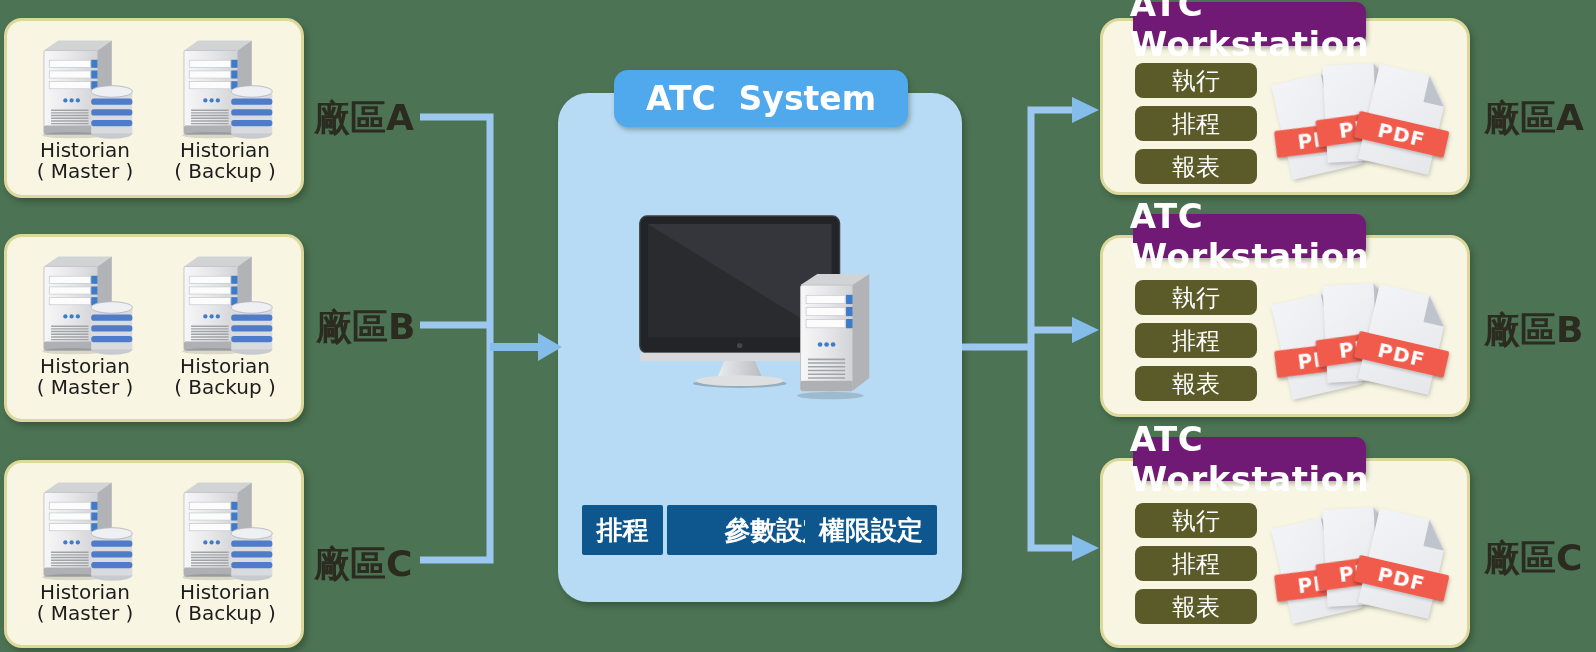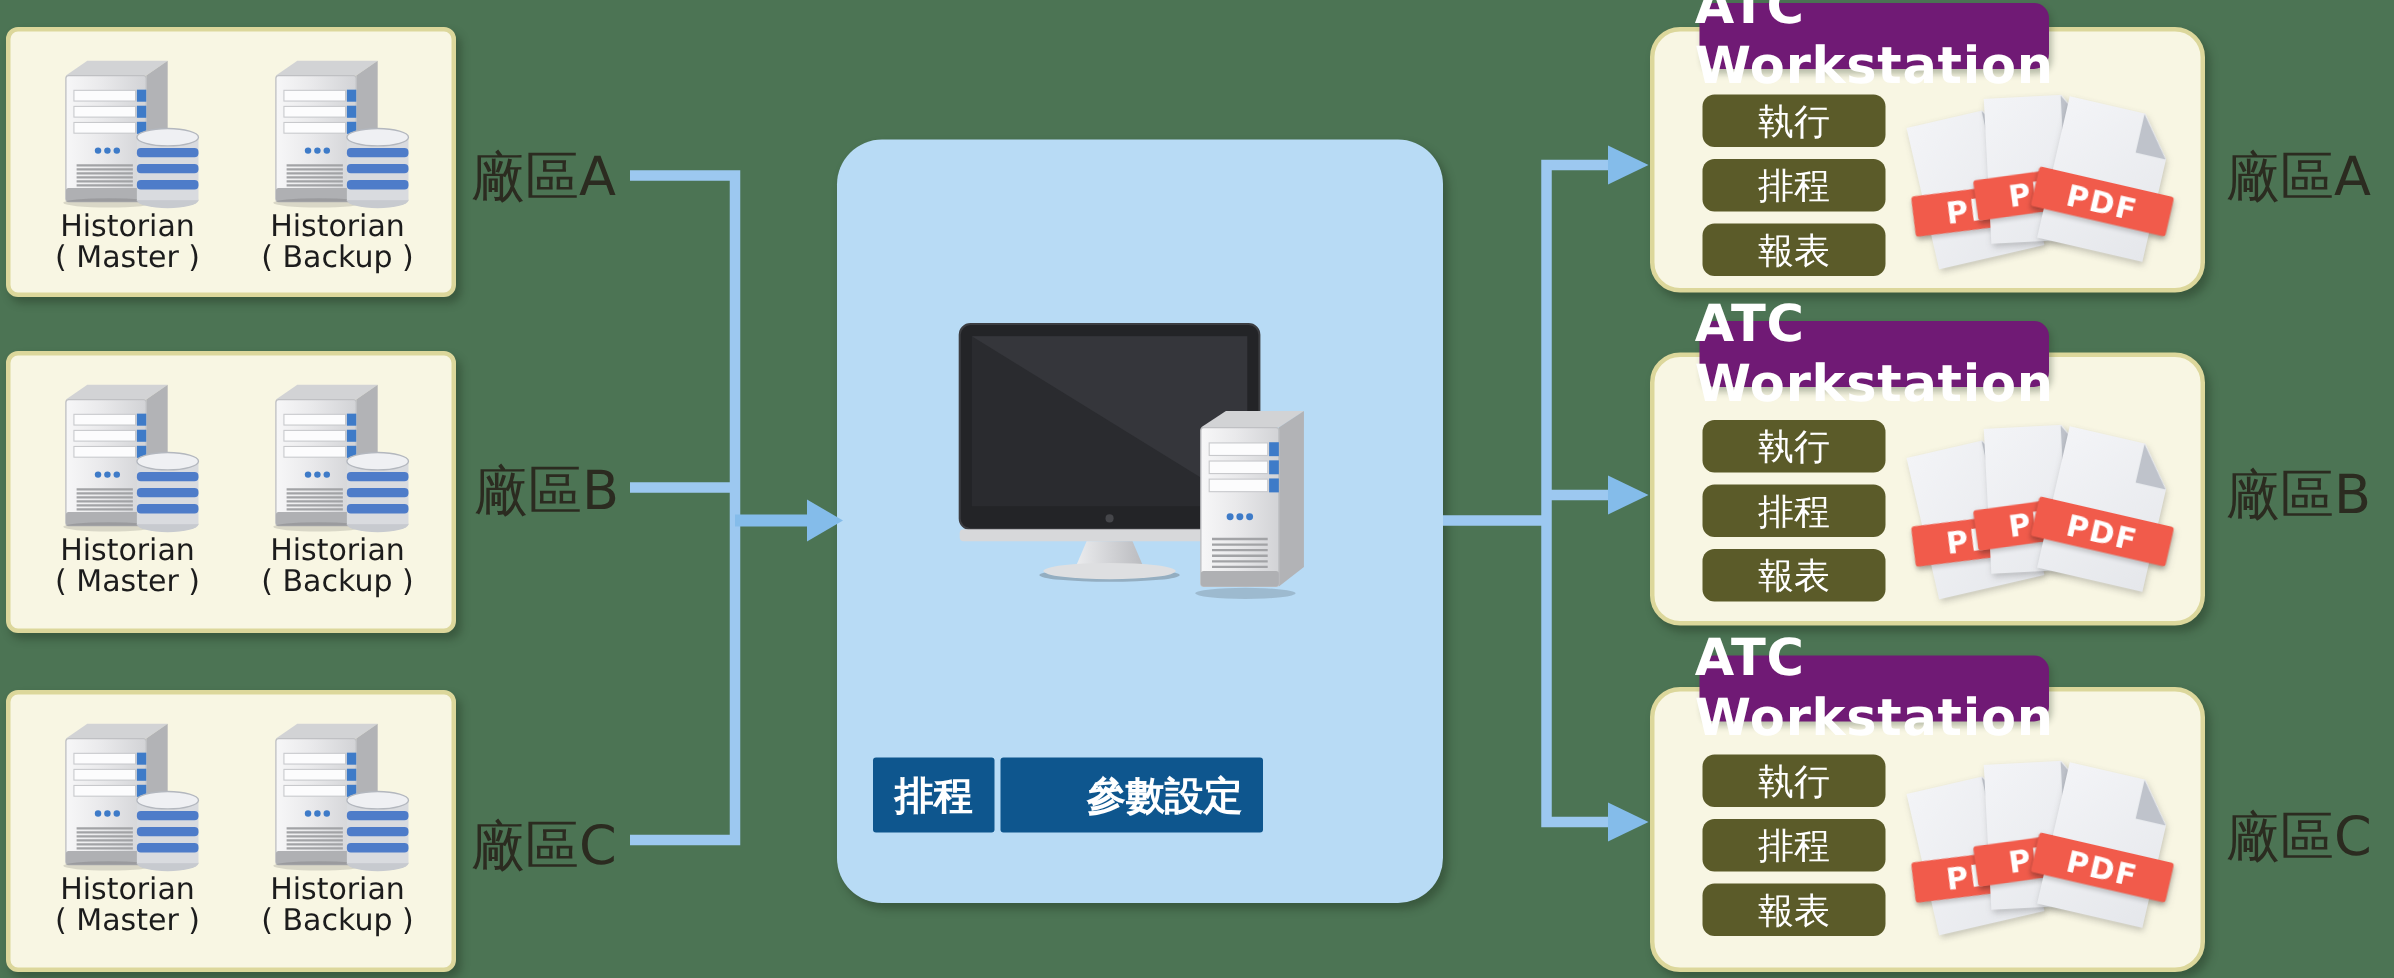--- a/index.html
+++ b/index.html
@@ -5,29 +5,29 @@
   html,body{margin:0;padding:0;}
   #canvas{
     position:relative;width:1596px;height:652px;overflow:hidden;
     background:#4C7454;
     font-family:"DejaVu Sans","Liberation Sans",sans-serif;
   }
   .abs{position:absolute;}
   
   .plant-box{
     position:absolute;left:4px;width:300px;box-sizing:border-box;
-    background:#F8F6E3;border:3px solid #DCD79B;border-radius:8px;
+    background:#F8F6E3;border:3px solid #DCD79B;border-radius:18px;
     box-shadow:3px 4px 6px rgba(35,55,35,.45);
     display:flex;justify-content:center;gap:14px;padding:13px 4px 0 6px;z-index:2;
   }
   .server-unit{display:flex;flex-direction:column;align-items:center;width:126px;}
   .server-unit svg{width:100px;height:106px;}
   .server-name,.server-role{font-size:20px;color:#1C1C1C;line-height:1.05;text-align:center;font-weight:500;}
   .plant-label{
-    position:absolute;font-size:36px;font-weight:normal;color:#2B2B20;z-index:3;white-space:nowrap;
+    position:absolute;font-size:36px;font-weight:bold;color:#2B2B20;z-index:3;white-space:nowrap;
   }
   
   .center-box{
     position:absolute;left:558px;top:93px;width:404px;height:509px;
     background:#B8DBF5;border-radius:30px;
     box-shadow:3px 4px 6px rgba(35,55,35,.45);z-index:2;
   }
   .atc-badge{
     position:absolute;left:614px;top:70px;width:294px;height:57px;
     background:#4FA9EC;border-radius:14px;z-index:4;
@@ -225,28 +225,30 @@
     <path d="M420 117 H493 M420 325 H493 M420 560 H493 M490 113.5 V563.5" stroke="#9CC8F0" stroke-width="7" fill="none"></path>
     <path d="M490 347 H540" stroke="#84BCEA" stroke-width="8" fill="none"></path>
     <polygon points="538,333 538,361 562,347" fill="#84BCEA"></polygon>
     <path d="M962 347 H1031 M1074 110 H1031 V548 H1074 M1031 330 H1074" stroke="#9CC8F0" stroke-width="7" fill="none"></path>
     <polygon points="1072,97 1072,123 1099,110" fill="#84BCEA"></polygon>
     <polygon points="1072,317 1072,343 1099,330" fill="#84BCEA"></polygon>
     <polygon points="1072,535 1072,561 1099,548" fill="#84BCEA"></polygon>
   </svg>
 
   <div class="center-box"></div>
+  <div class="atc-badge">ATC  System</div>
   <svg class="abs" viewBox="0 0 230 194" style="left:638px;top:214px;width:207px;height:175px;z-index:3;">
       <use href="#sym-monitor"></use>
     </svg>
   <svg class="abs" viewBox="0 0 84 146" style="left:795px;top:270px;width:78px;height:136px;z-index:4;">
       <use href="#sym-tower"></use>
     </svg>
   <div class="blue-btn" style="left:582px;width:81px;">排程</div>
   <div class="blue-btn" style="left:667px;width:131px;padding-left:44px;">參數設定</div>
+  <div class="blue-btn" style="left:805px;width:132px;">權限設定</div>
 
   <div class="ws-box" style="top:18px;height:177px;"></div>
   <div class="ws-box" style="top:235px;height:182px;"></div>
   <div class="ws-box" style="top:458px;height:190px;"></div>
 
   <div class="ws-badge" style="top:2px;">ATC Workstation</div>
   <div class="ws-badge" style="top:214px;">ATC Workstation</div>
   <div class="ws-badge" style="top:437px;">ATC Workstation</div>
 
   <div class="ws-btn" style="top:63px;">執行</div>

